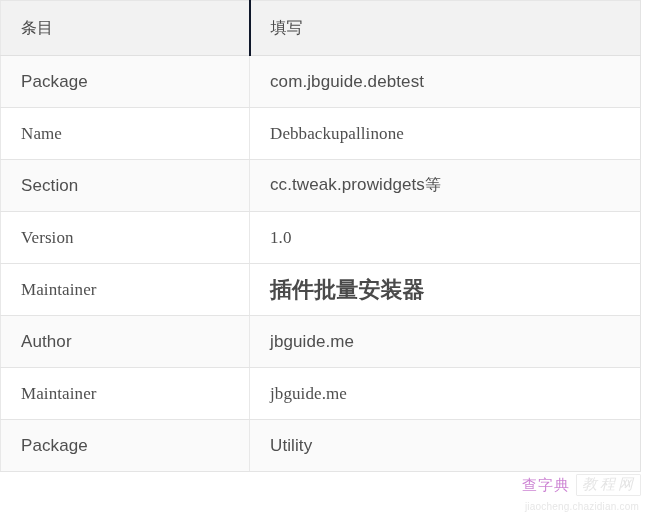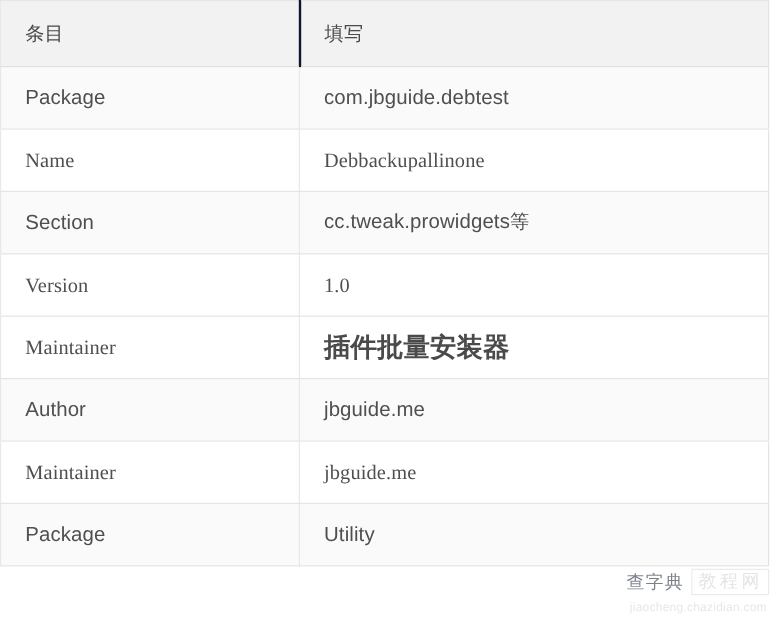--- a/index.html
+++ b/index.html
@@ -111,33 +111,34 @@
   }
   .wm-row {
     display: flex;
     align-items: center;
     gap: 6px;
     justify-content: flex-end;
   }
   .wm-cn-left {
     font-family: "DejaVu Sans", "Liberation Sans", sans-serif;
     font-size: 15px;
-    color: #0f172a;
+    color: #a21caf;
     letter-spacing: 1px;
     line-height: 1;
   }
   .wm-cn-right {
     font-family: "DejaVu Sans", "Liberation Sans", sans-serif;
     font-size: 15px;
     color: #cfcfcf;
     letter-spacing: 3px;
     line-height: 1;
     border: 1px solid #dcdcdc;
     padding: 2px 4px 3px 5px;
     border-radius: 1px;
+    font-style: italic;
   }
   .wm-url {
     text-align: right;
     font-family: "Liberation Sans", sans-serif;
     font-size: 10px;
     color: #d2d2d2;
     letter-spacing: 0.2px;
     margin-top: 5px;
     padding-right: 2px;
   }

